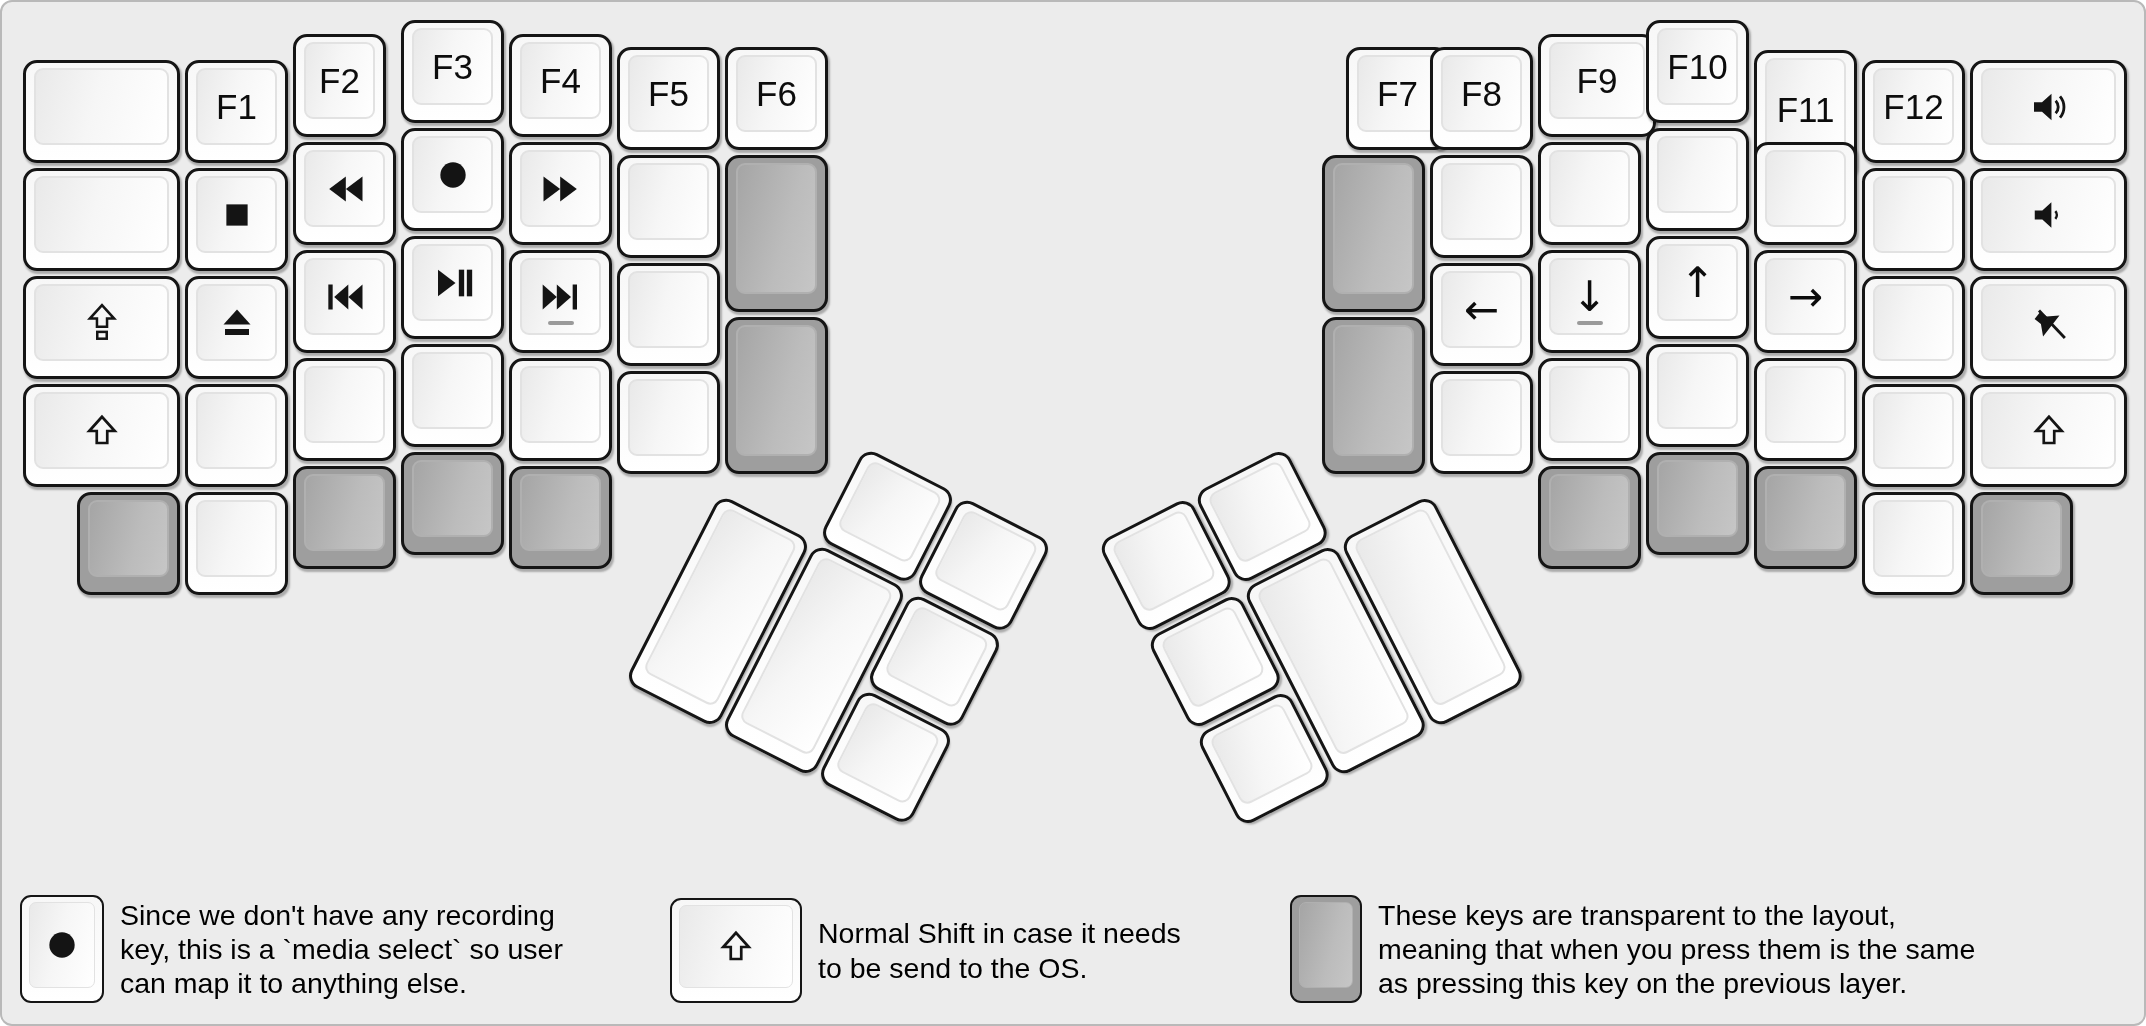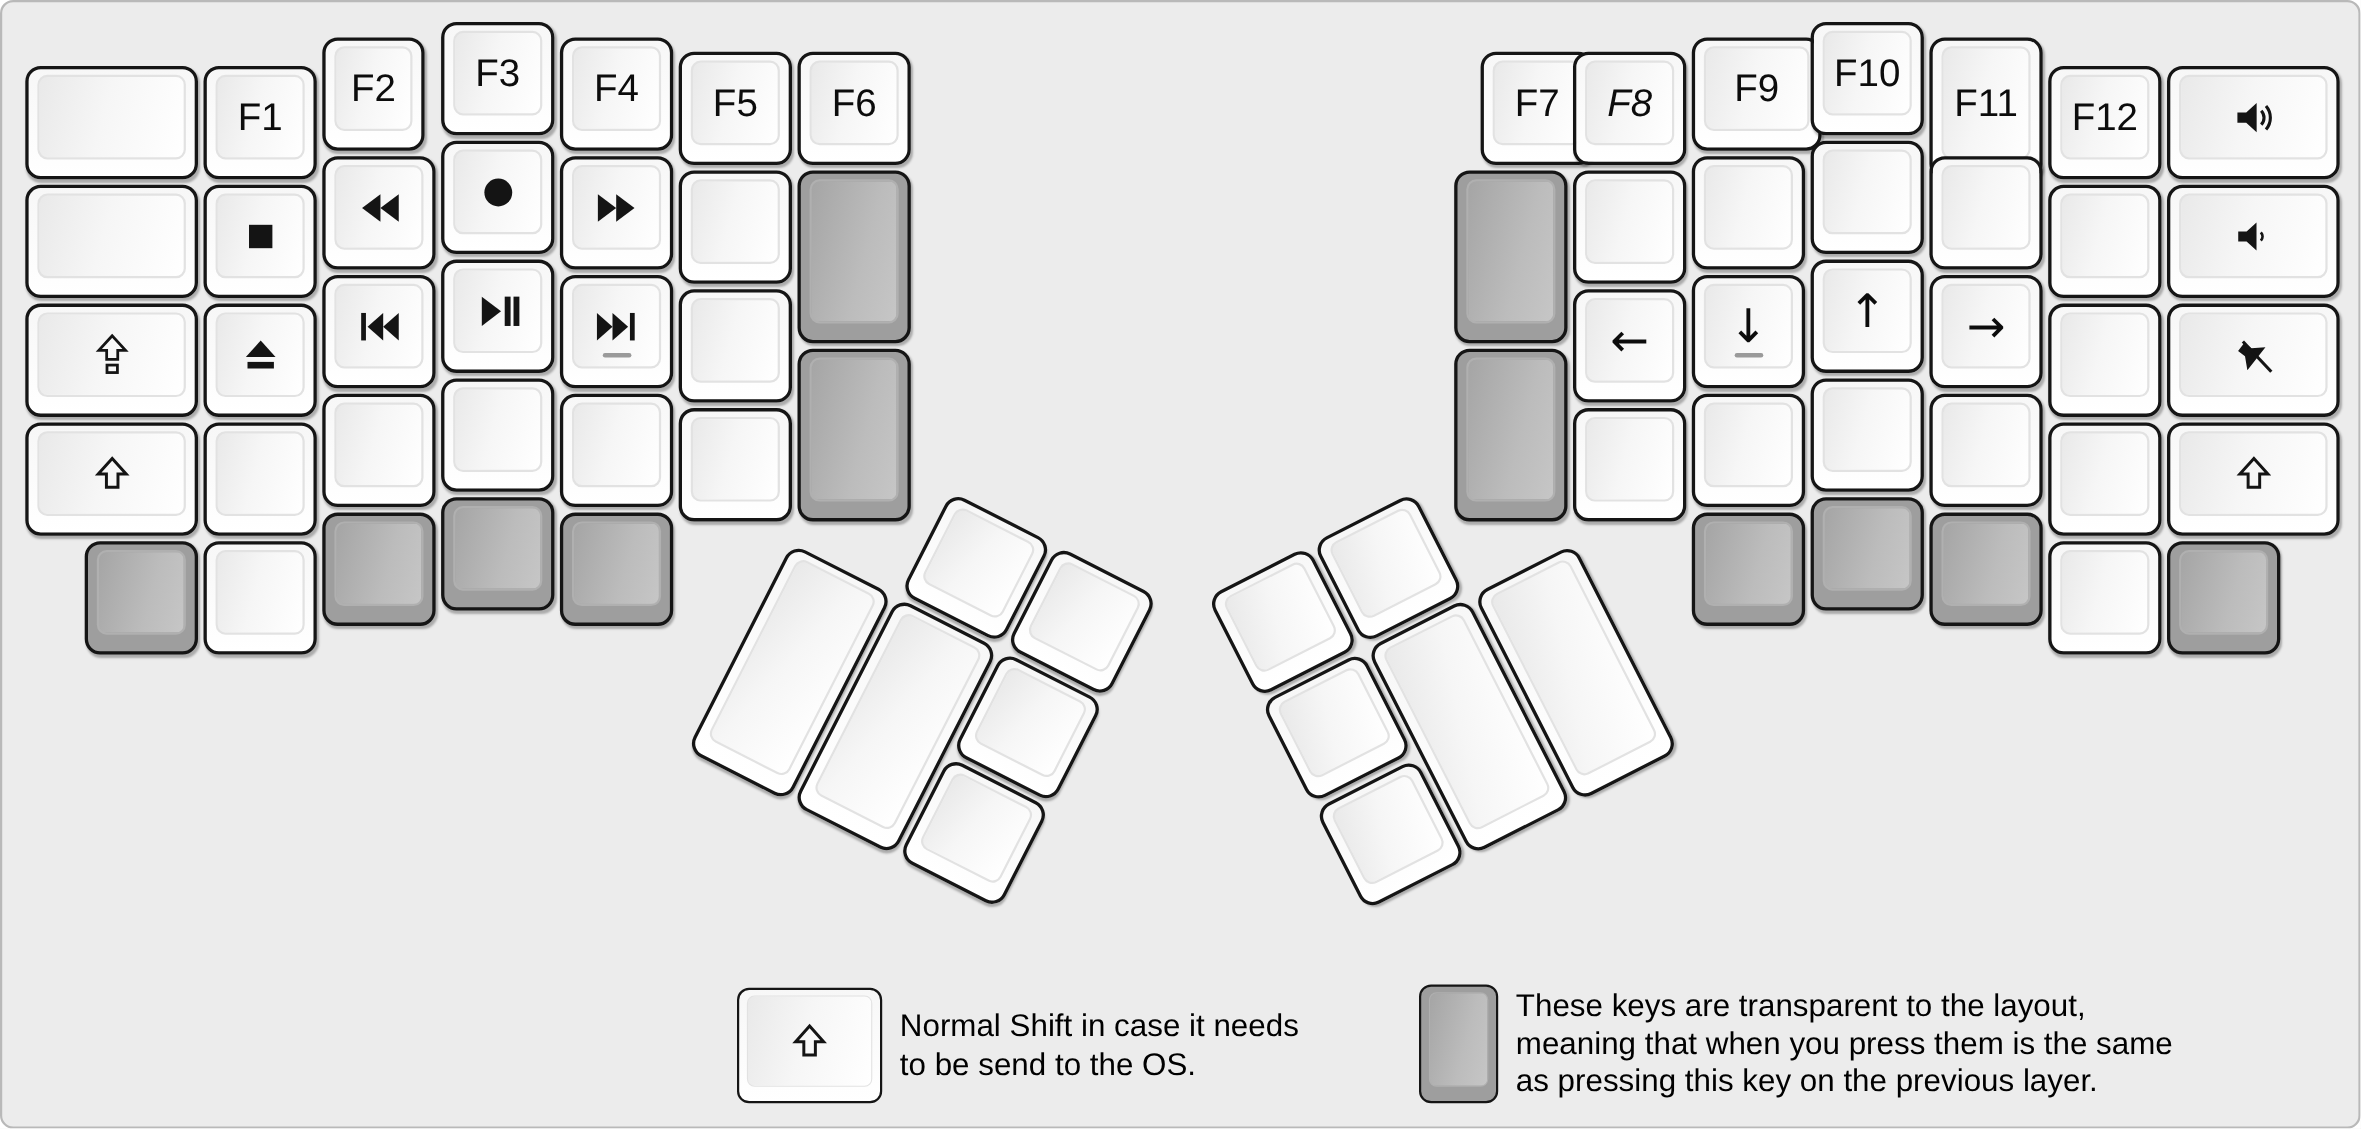--- a/index.html
+++ b/index.html
@@ -234,21 +234,21 @@
         <div class="cap">
           <span class="klabel">F7</span>
         </div>
       </div>
       <div class="key t" style="left: 1320px; top: 153px; width: 103px; height: 157px;">
         <div class="cap"></div>
       </div>
       <div class="key t" style="left: 1320px; top: 315px; width: 103px; height: 157px;">
         <div class="cap"></div>
       </div>
-      <div class="key" style="left: 1428px; top: 45px; width: 103px; height: 103px; font-style: italic;">
+      <div class="key" style="left: 1428px; top: 45px; width: 103px; height: 103px;">
         <div class="cap">
           <span class="klabel">F8</span>
         </div>
       </div>
       <div class="key" style="left: 1428px; top: 153px; width: 103px; height: 103px;">
         <div class="cap"></div>
       </div>
       <div class="key" style="left: 1428px; top: 261px; width: 103px; height: 103px;">
         <div class="cap">
           <span class="arrow">←</span>
@@ -289,21 +289,21 @@
         <div class="cap">
           <span class="arrow">↑</span>
         </div>
       </div>
       <div class="key" style="left: 1644px; top: 342px; width: 103px; height: 103px;">
         <div class="cap"></div>
       </div>
       <div class="key t" style="left: 1644px; top: 450px; width: 103px; height: 103px;">
         <div class="cap"></div>
       </div>
-      <div class="key" style="left: 1752px; top: 32px; width: 103px; height: 129px; padding-left: 20px;">
+      <div class="key" style="left: 1752px; top: 48px; width: 103px; height: 129px; padding-left: 20px;">
         <div class="cap">
           <span class="klabel">F11</span>
         </div>
       </div>
       <div class="key" style="left: 1752px; top: 140px; width: 103px; height: 103px;">
         <div class="cap"></div>
       </div>
       <div class="key" style="left: 1752px; top: 248px; width: 103px; height: 103px;">
         <div class="cap">
           <span class="arrow">→</span>
@@ -408,20 +408,36 @@
         <div class="cap"></div>
       </div>
       <div class="key" style="left: 1144px; top: 637px; width: 103px; height: 103px; transform: rotate(-27deg);">
         <div class="cap"></div>
       </div>
       <div class="key" style="left: 1193px; top: 734px; width: 103px; height: 103px; transform: rotate(-27deg);">
         <div class="cap"></div>
       </div>
     </div>
 
+  <div class="legend-item" id="legend-0" style="left: 18px; top: 893px;">
+    <div class="legend-icon">
+        <div class="key" style="left: 0px; top: 0px; width: 84px; height: 108px; position: relative;">
+          <div class="cap">
+            <span>
+              <svg class="gicon" width="38" height="38" viewBox="0 0 24 24">
+                <circle cx="12" cy="12" r="8" fill="#141414"></circle>
+              </svg>
+            </span>
+          </div>
+        </div>
+      </div>
+    <div class="legend-text" style="margin-left: 16px;">Since we don't have any recording
+key, this is a `media select` so user
+can map it to anything else.</div>
+  </div>
   <div class="legend-item" id="legend-2" style="left: 1288px; top: 893px;">
     <div class="legend-icon">
         <div class="key t" style="left: 0px; top: 0px; width: 72px; height: 108px; position: relative;">
           <div class="cap"></div>
         </div>
       </div>
     <div class="legend-text" style="margin-left: 16px;">These keys are transparent to the layout,
 meaning that when you press them is the same
 as pressing this key on the previous layer.</div>
   </div>

